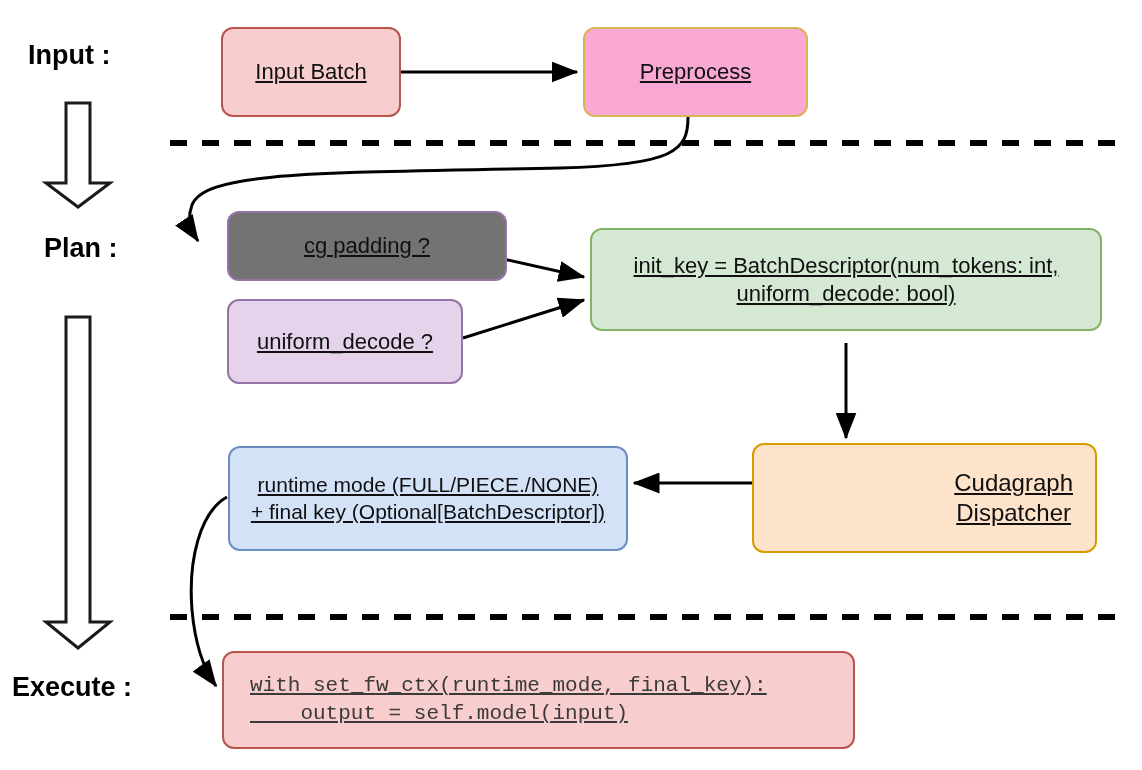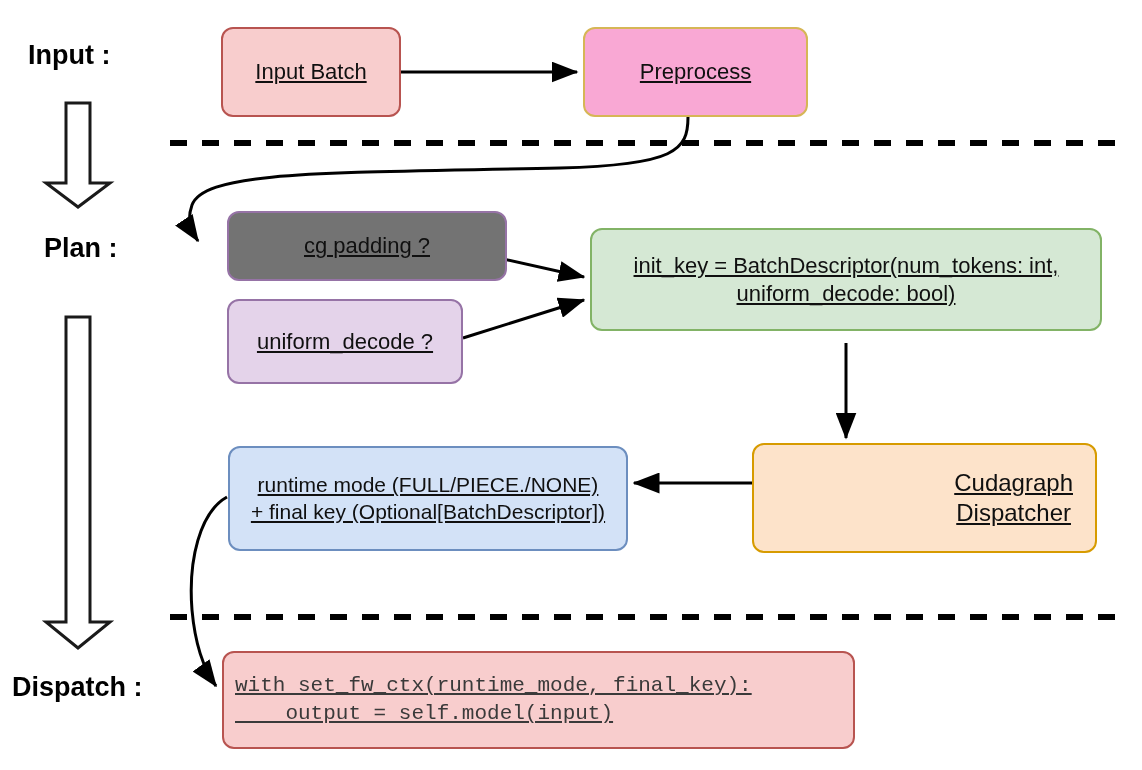--- a/index.html
+++ b/index.html
@@ -42,39 +42,39 @@
     text-decoration: underline;
   }
   .node.code {
     font-family: "Liberation Mono", monospace;
     font-size: 21px;
     justify-content: flex-start;
     text-align: left;
     white-space: pre;
     color: #3a3a3a;
     line-height: 1.35;
-    padding-left: 11px;
+    padding-left: 26px;
   }
   .svg-layer {
     position: absolute;
     left: 0;
     top: 0;
     width: 1142px;
     height: 770px;
     pointer-events: none;
   }
 </style>
 </head>
 <body>
 
 <div id="canvas">
 
   <div class="stage-label" style="left:28px; top:40px;">Input :</div>
   <div class="stage-label" style="left:44px; top:233px;">Plan :</div>
-  <div class="stage-label" style="left:12px; top:672px;">Dispatch :</div>
+  <div class="stage-label" style="left:12px; top:672px;">Execute :</div>
 
   <svg class="svg-layer" viewBox="0 0 1142 770" xmlns="http://www.w3.org/2000/svg">
     <defs>
       <marker id="arrowhead" markerWidth="9" markerHeight="7" refX="8.5" refY="3.5" orient="auto" markerUnits="strokeWidth">
         <path d="M0,0 L9,3.5 L0,7 Z" fill="#000000"></path>
       </marker>
     </defs>
 
     <line x1="170" y1="143" x2="1130" y2="143" stroke="#000000" stroke-width="6" stroke-dasharray="17 15"></line>
     <line x1="170" y1="617" x2="1130" y2="617" stroke="#000000" stroke-width="6" stroke-dasharray="17 15"></line>

